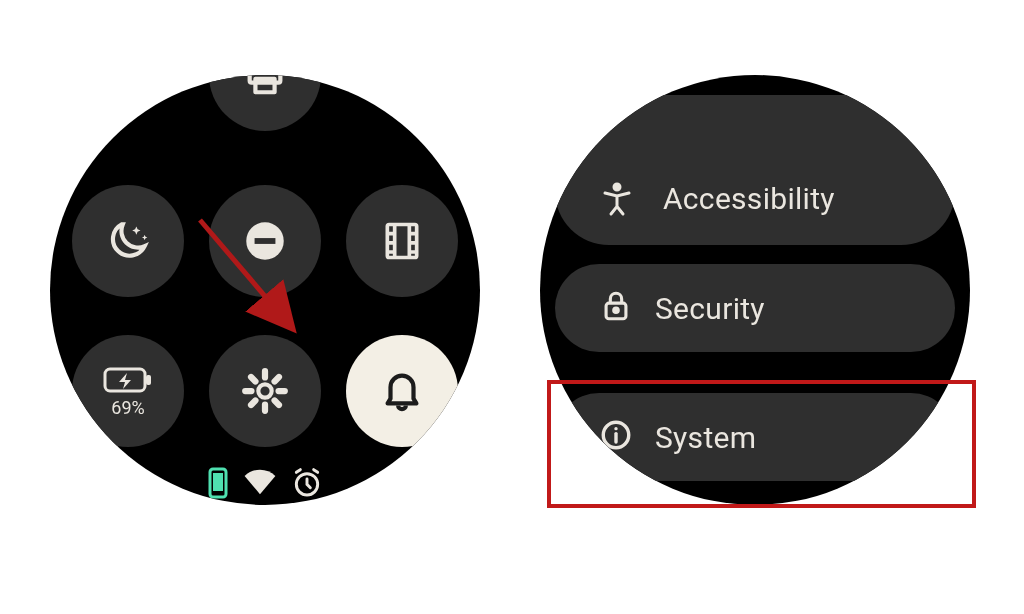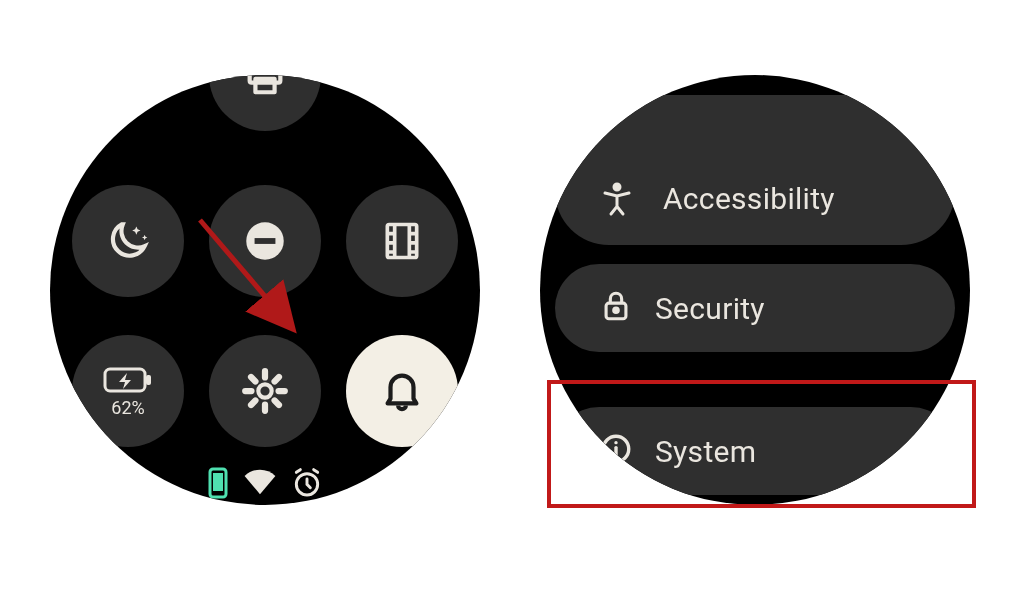--- a/index.html
+++ b/index.html
@@ -47,21 +47,21 @@
     position:absolute;left:15px;right:15px;height:88px;
     background:#2f2f2f;border-radius:54px;
     display:flex;align-items:center;gap:22px;padding-left:44px;
     box-sizing:border-box;
   }
   .pill span.label{font-size:30px;letter-spacing:0.3px;}
   .pill.p1{top:50px;}   
   .pill.p1{top:20px;height:150px;border-radius:0 0 54px 54px;} 
   .pill.p1 .inner{display:flex;align-items:flex-start;gap:28px;position:absolute;bottom:24px;left:44px;}
   .pill.p2{top:189px;}
-  .pill.p3{top:332px;}
+  .pill.p3{top:318px;}
   .pill svg{flex-shrink:0;}
 
   
   .redbox{
     position:absolute;left:547px;top:380px;width:429px;height:128px;
     border:4px solid #c11919;box-sizing:border-box;pointer-events:none;
   }
 </style>
 </head>
 <body>
@@ -116,21 +116,21 @@
     </div>
 
     <div class="tile t-batt">
       <span>
         <svg width="50" height="30" viewBox="0 0 50 30">
           <rect x="2" y="4" width="40" height="22" rx="5" fill="none" stroke="#eae6df" stroke-width="3"></rect>
           <rect x="43" y="10" width="5" height="10" rx="2" fill="#eae6df"></rect>
           <path d="M24 8l-8 9h6l-2 7 8-9h-6z" fill="#eae6df"></path>
         </svg>
       </span>
-      <span class="batt-label">62%</span>
+      <span class="batt-label">69%</span>
     </div>
 
     <div class="tile t-gear">
       <span>
         <svg width="50" height="50" viewBox="0 0 24 24" fill="none" stroke="#eae6df" stroke-width="2">
           <circle cx="12" cy="12" r="3.2"></circle>
           <path d="M12 2.5v3M12 18.5v3M21.5 12h-3M5.5 12h-3M18.7 5.3l-2.1 2.1M7.4 16.6l-2.1 2.1M18.7 18.7l-2.1-2.1M7.4 7.4 5.3 5.3" stroke-width="3" stroke-linecap="round"></path>
         </svg>
       </span>
     </div>

